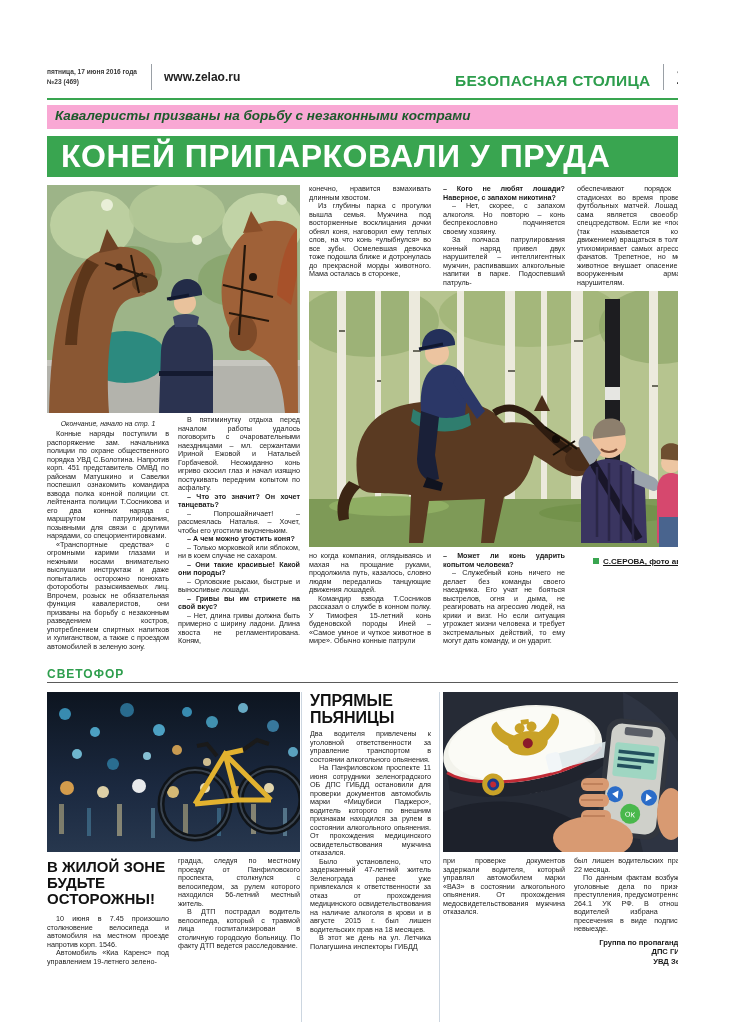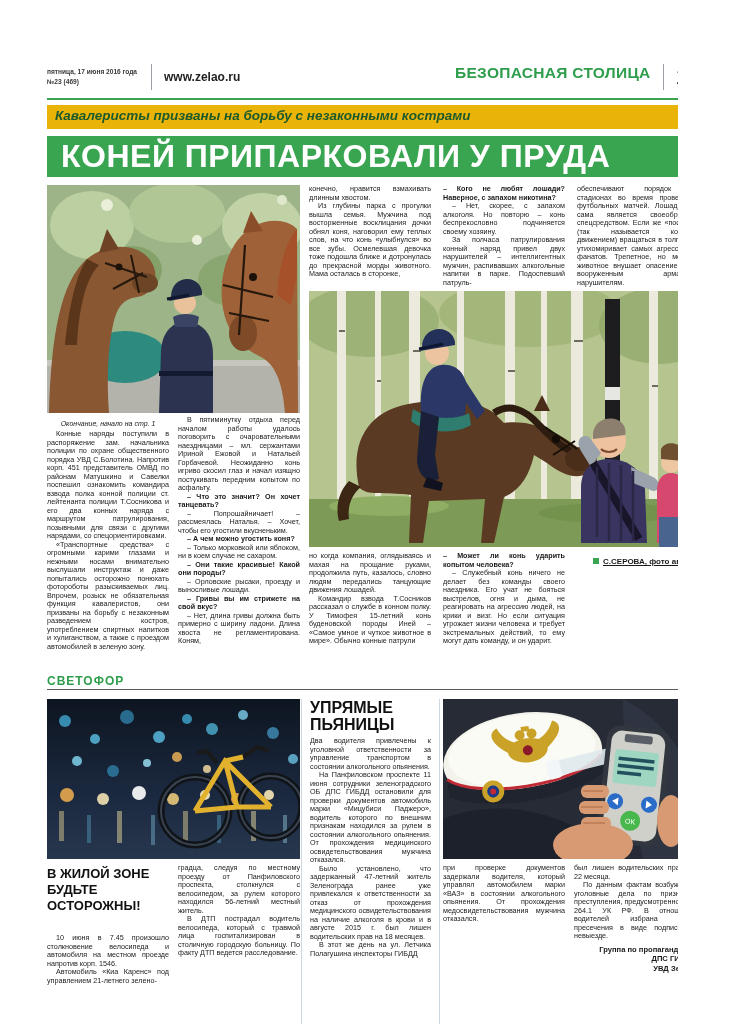--- a/index.html
+++ b/index.html
@@ -5,26 +5,26 @@
   html,body{margin:0;padding:0;background:#ffffff;}
   body{width:731px;height:1024px;font-family:"Liberation Sans",sans-serif;color:#1a1a1a;}
   .page{position:relative;width:678px;height:1024px;background:#fff;overflow:hidden;}
   .content{margin:56px 31px 0 47px;width:653px;}
 
   
   .hdr{display:flex;align-items:center;height:42px;border-bottom:2px solid #39a550;}
   .hdr-date{width:92px;font-size:6.6px;font-weight:bold;color:#3a3a3a;line-height:1.45;}
   .vline{width:1px;height:26px;background:#9aa0a6;margin:0 12px;}
   .hdr-site{font-size:12px;font-weight:bold;color:#222;}
-  .hdr-right{margin-left:auto;display:flex;align-items:flex-start;}
+  .hdr-right{margin-left:auto;display:flex;align-items:flex-end;}
   .hdr-section{font-size:15.5px;font-weight:bold;color:#2e9e4d;letter-spacing:.3px;}
   .hdr-num{font-size:22px;font-weight:normal;color:#111;}
 
   
-  .kicker{margin-top:5px;background:#eab308;color:#1c5a2b;font-weight:bold;font-style:italic;
+  .kicker{margin-top:5px;background:#f9a8d4;color:#1c5a2b;font-weight:bold;font-style:italic;
           font-size:13.5px;padding:3px 8px 4px;height:17px;}
   .headline{margin:7px 0 8px;background:#39a550;color:#fff;font-weight:bold;font-size:32px;
             letter-spacing:.5px;height:41px;line-height:41px;padding-left:14px;white-space:nowrap;}
 
   
   .main-art{display:flex;gap:9px;height:478px;overflow:hidden;}
   .left-group{width:253px;flex:none;}
   .right-group{width:391px;flex:none;}
   .cols{display:flex;gap:9px;margin-top:3px;}
   .col{width:122px;flex:none;}
@@ -34,32 +34,32 @@
   .photo svg{display:block;}
 
   p{margin:0;font-size:7.2px;line-height:8.5px;text-align:justify;text-indent:9px;}
   p.q{font-weight:bold;}
   p.cont{text-indent:0;}
   .cap{font-size:7px;font-style:italic;text-align:center;margin:3px 0 2px;line-height:9px;}
   .byline{margin-top:5px;text-align:right;font-size:8px;font-weight:bold;text-decoration:underline;}
   .byline-sq{display:inline-block;width:6px;height:6px;background:#39a550;margin-right:4px;}
 
   
-  .svetofor{margin-top:8px;border-bottom:1px solid #5a5a5a;padding-bottom:3px;height:15px;}
+  .svetofor{margin-top:1px;border-bottom:1px solid #5a5a5a;padding-bottom:3px;height:15px;}
   .svetofor span{font-size:12px;font-weight:bold;color:#2e9e4d;letter-spacing:1px;}
 
   
   .bottom{margin-top:9px;display:flex;height:330px;overflow:hidden;}
   .b-left{width:253px;flex:none;}
   .b-mid{width:139px;flex:none;box-sizing:border-box;border-left:1px solid #ccd6e0;
          border-right:1px solid #ccd6e0;padding:0 8px;margin:0 1px;}
   .b-right{width:257px;flex:none;margin-left:2px;}
   .b-cols{display:flex;gap:9px;margin-top:5px;}
   .b-col{width:122px;flex:none;}
-  h2{margin:2px 0 20px;font-size:13px;line-height:16px;font-weight:bold;color:#111;}
+  h2{margin:2px 0 8px;font-size:15px;line-height:16px;font-weight:bold;color:#111;}
   .b-mid h2{font-size:16px;line-height:17px;margin:0 0 4px;}
   .sig{margin-top:4px;text-align:right;font-size:7.6px;font-weight:bold;line-height:9.5px;}
 </style>
 </head>
 <body>
 
 <div class="page">
   <div class="content">
 
     <header class="hdr">
@@ -123,21 +123,21 @@
             <p>Конные наряды поступили в распоряжение зам. начальника полиции по охране общественного порядка УВД С.Болотина. Напротив корп. 451 представитель ОМВД по районам Матушкино и Савелки поспешил ознакомить командира взвода полка конной полиции ст. лейтенанта полиции Т.Сосникова и его два конных наряда с маршрутом патрулирования, позывными для связи с другими нарядами, со спецориентировками.</p>
             <p>«Транспортные средства» с огромными карими глазами и нежными носами внимательно выслушали инструктаж и даже попытались осторожно понюхать фотороботы разыскиваемых лиц. Впрочем, розыск не обязательная функция кавалеристов, они призваны на борьбу с незаконным разведением костров, употреблением спиртных напитков и хулиганством, а также с проездом автомобилей в зеленую зону.</p>
           </div>
           <div class="col">
             <p>В пятиминутку отдыха перед началом работы удалось поговорить с очаровательными наездницами – мл. сержантами Ириной Ежовой и Натальей Горбачевой. Неожиданно конь игриво скосил глаз и начал изящно постукивать передним копытом по асфальту.</p>
             <p class="q">– Что это значит? Он хочет танцевать?</p>
             <p>– Попрошайничает! – рассмеялась Наталья. – Хочет, чтобы его угостили вкусненьким.</p>
             <p class="q">– А чем можно угостить коня?</p>
             <p>– Только морковкой или яблоком, ни в коем случае не сахаром.</p>
             <p class="q">– Они такие красивые! Какой они породы?</p>
-            <p>– Орловские рысаки, проезду и выносливые лошади.</p>
+            <p>– Орловские рысаки, быстрые и выносливые лошади.</p>
             <p class="q">– Гривы вы им стрижете на свой вкус?</p>
             <p>– Нет, длина гривы должна быть примерно с ширину ладони. Длина хвоста не регламентирована. Коням,</p>
           </div>
         </div>
       </div>
 
       <div class="right-group">
         <div class="r-top">
           <div class="col">
             <p class="cont">конечно, нравится взмахивать длинным хвостом.</p>
@@ -285,21 +285,21 @@
             <path d="M148,112 L178,62 L224,108 M148,112 L190,108 L224,108 M190,108 L178,62" stroke="#e2b22f" stroke-width="5" fill="none"></path>
             <path d="M170,64 L160,52 L150,54" stroke="#1a1a1a" stroke-width="4" fill="none"></path>
             <path d="M196,58 L210,48 L222,52" stroke="#1a1a1a" stroke-width="4" fill="none"></path>
             <path d="M178,62 L196,58" stroke="#e2b22f" stroke-width="5"></path>
           </svg>
         </div>
         <div class="b-cols">
           <div class="b-col">
             <h2>В ЖИЛОЙ ЗОНЕ БУДЬТЕ ОСТОРОЖНЫ!</h2>
             <p>10 июня в 7.45 произошло столкновение велосипеда и автомобиля на местном проезде напротив корп. 1546.</p>
-            <p>Автомобиль «Киа Каренс» под управлением 21-летнего зелено-</p>
+            <p>Автомобиль «Киа Каренс» под управлением 19-летнего зелено-</p>
           </div>
           <div class="b-col">
             <p class="cont">градца, следуя по местному проезду от Панфиловского проспекта, столкнулся с велосипедом, за рулем которого находился 56-летний местный житель.</p>
             <p>В ДТП пострадал водитель велосипеда, который с травмой лица госпитализирован в столичную городскую больницу. По факту ДТП ведется расследование.</p>
           </div>
         </div>
       </div>
 
       <div class="b-mid">
         <h2>УПРЯМЫЕ ПЬЯНИЦЫ</h2>

